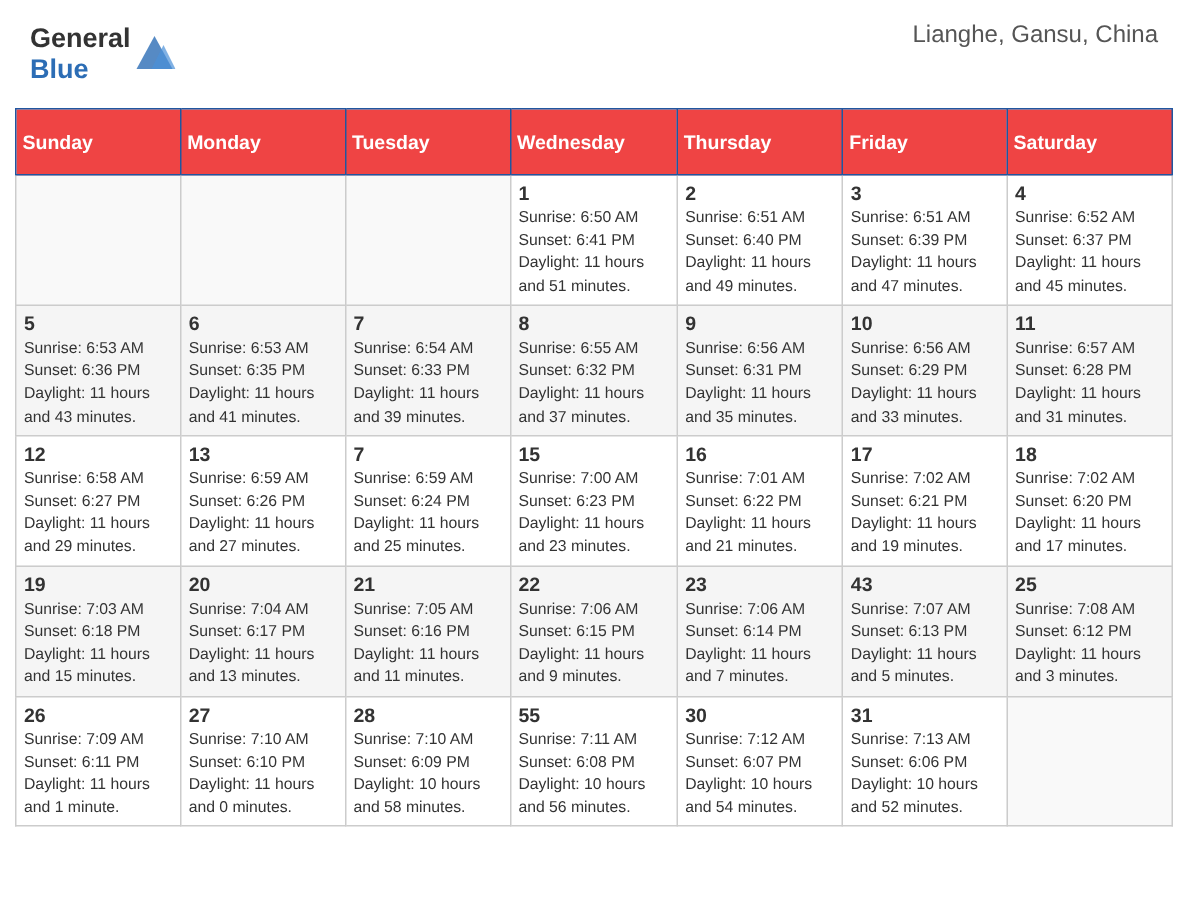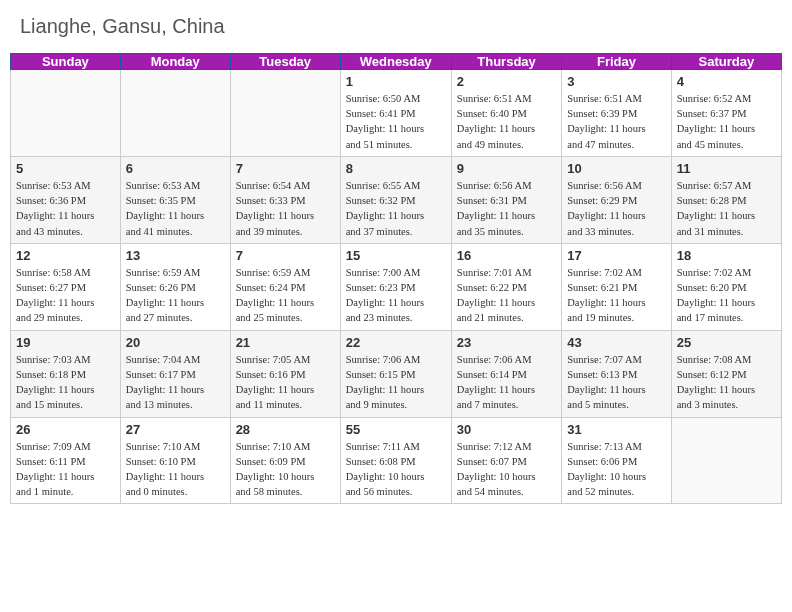--- a/index.html
+++ b/index.html
@@ -38,33 +38,33 @@
     }
     .title-area {
       text-align: right;
     }
     .month-title {
       font-size: 32px;
       font-weight: bold;
       color: #333;
     }
     .location {
-      font-size: 20px;
+      font-size: 16px;
       color: #555;
     }
     .calendar {
       width: 100%;
       border-collapse: collapse;
       border: 1px solid #ccc;
     }
     .calendar th {
-      background-color: #a21caf;
+      background-color: #ef4444;
       color: #fff;
-      text-align: center;
-      padding: 0 4px;
+      text-align: left;
+      padding: 14px 4px;
       font-size: 13px;
       border: 1px solid #2056a0;
     }
     .calendar td {
       border: 1px solid #ccc;
       vertical-align: top;
       padding: 4px 5px;
       width: 113px;
       min-height: 80px;
       font-size: 11px;
@@ -77,33 +77,42 @@
     .day-number {
       font-size: 13px;
       font-weight: bold;
       margin-bottom: 2px;
       display: block;
     }
     .day-info {
       font-size: 10.5px;
       line-height: 1.45;
       color: #333;
-      font-family: Liberation Serif, serif;
     }
     .empty-cell {
       background: #f9f9f9 !important;
     }
     .calendar tr:nth-child(even) td.empty-cell {
       background: #efefef !important;
     }
   </style>
 </head>
 <body>
 
 <div class="header">
+  <div class="logo">
+    <div>
+      <span class="logo-text-general">General</span><br>
+      <span class="logo-text-blue">Blue</span>
+    </div>
+    <svg class="logo-icon" viewBox="0 0 28 28">
+      <polygon points="14,2 26,24 2,24" fill="#2c6db5" opacity="0.8"></polygon>
+      <polygon points="20,8 28,24 12,24" fill="#4a90d9" opacity="0.7"></polygon>
+    </svg>
+  </div>
   <div class="title-area">
     <div class="location">Lianghe, Gansu, China</div>
   </div>
 </div>
 
 <table class="calendar">
   <thead>
     <tr>
     <th>Sunday</th>
         <th>Monday</th>

